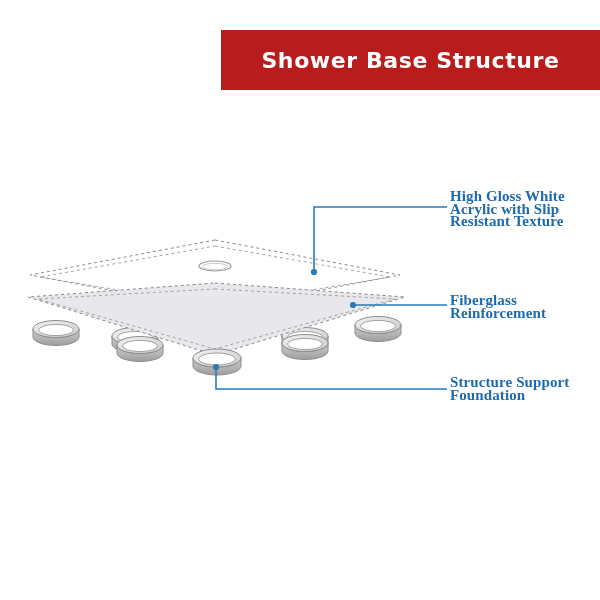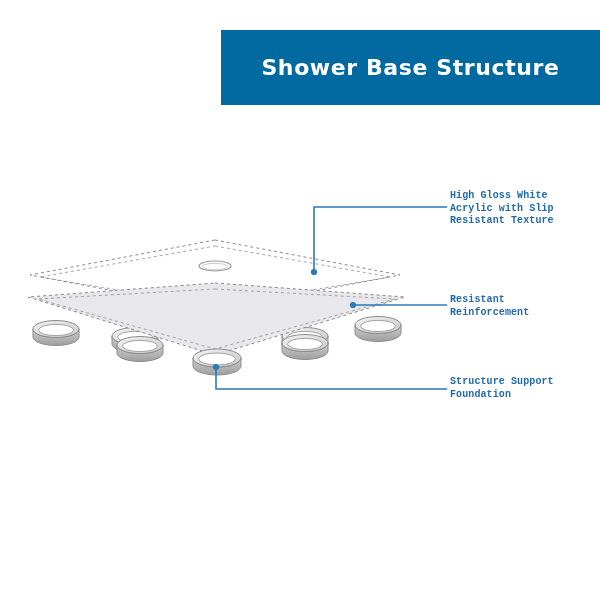--- a/index.html
+++ b/index.html
@@ -18,22 +18,22 @@
     background: #ffffff;
     overflow: hidden;
   }
 
   
   #title-banner {
     position: absolute;
     left: 221px;
     top: 30px;
     width: 379px;
-    height: 75px;
-    background: #0369a1;
+    height: 60px;
+    background: #b91c1c;
     display: flex;
     align-items: center;
     justify-content: center;
     box-sizing: border-box;
   }
   #title-text {
     color: #ffffff;
     font-size: 22px;
     font-weight: bold;
     letter-spacing: 0.6px;
@@ -50,24 +50,24 @@
     height: 600px;
   }
   #diagram svg {
     display: block;
   }
 
   
   .callout {
     position: absolute;
     color: #1f6aae;
-    font-size: 10px;
+    font-size: 15px;
     font-weight: bold;
     line-height: 12.5px;
-    font-family: Liberation Mono, monospace;
+    font-family: Liberation Serif, serif;
     letter-spacing: 0.1px;
     white-space: pre-line;
   }
   #callout-acrylic { left: 450px; top: 190px; width: 146px; }
   #callout-fiberglass { left: 450px; top: 294px; width: 146px; }
   #callout-foundation { left: 450px; top: 376px; width: 146px; }
 </style>
 </head>
 <body>
 
@@ -168,19 +168,19 @@
         <path d="M 216 367 L 216 389 L 447 389" fill="none" stroke="#2a7ab8" stroke-width="1.6"></path>
         <circle cx="216" cy="367" r="3.1" fill="#2a7ab8"></circle>
       </g>
     </svg>
   </div>
 
   <div class="callout" id="callout-acrylic">High Gloss White
 Acrylic with Slip
 Resistant Texture</div>
 
-  <div class="callout" id="callout-fiberglass">Resistant
+  <div class="callout" id="callout-fiberglass">Fiberglass
 Reinforcement</div>
 
   <div class="callout" id="callout-foundation">Structure Support
 Foundation</div>
 
 </div>
 
 </body></html>

